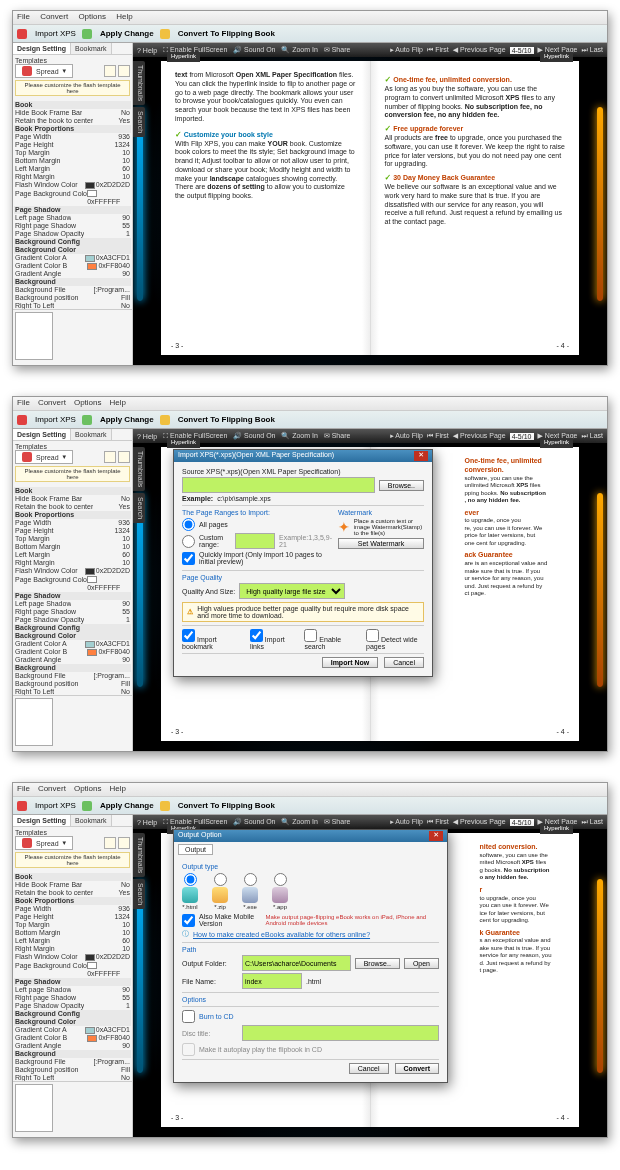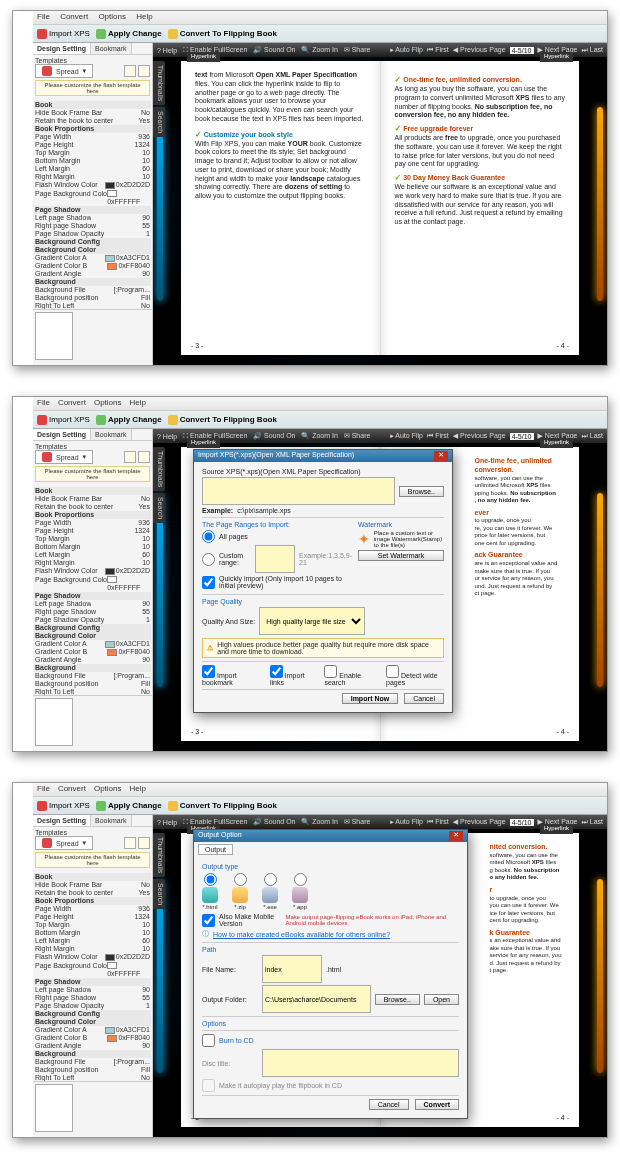--- a/index.html
+++ b/index.html
@@ -1,21 +1,21 @@
 <!DOCTYPE html>
 <html><head>
 <meta charset="utf-8">
 <style>
   * { margin: 0; padding: 0; box-sizing: border-box; font-family: Arial, sans-serif; }
   body { background: #fff; width: 620px; }
-  .shot { width: 596px; height: 356px; margin: 10px auto 30px auto; border: 1px solid #999; box-shadow: 2px 4px 10px rgba(0,0,0,0.4); background: #fff; position: relative; overflow: hidden; padding-left: 20px; }
+  .shot { width: 596px; height: 356px; margin: 10px auto 30px auto; border: 1px solid #999; box-shadow: 2px 4px 10px rgba(0,0,0,0.4); background: #fff; position: relative; overflow: hidden; }
   .menubar { height: 14px; background: linear-gradient(#f6f6f6,#e5e5e5); font-size: 8px; color: #333; padding: 1px 4px; border-bottom: 1px solid #ccc; }
   .menubar span { margin-right: 8px; }
   .toolbar { height: 18px; background: linear-gradient(#e8f0f0,#d8e4e8); font-size: 8px; padding: 2px 4px; border-bottom: 1px solid #aaa; display:flex; gap:6px; align-items:center; }
-  .toolbar .itm { display:flex; align-items:center; gap:2px; }
+  .toolbar .itm { display:flex; align-items:center; gap:8px; }
   .ico { width:10px; height:10px; display:inline-block; border-radius:2px; }
   .ico-red { background:#e04040; }
   .ico-grn { background:#6bc060; }
   .ico-yel { background:#f0c040; }
   .main { display:flex; height: calc(100% - 32px); }
   .sidebar { width:120px; background:#f4f4f4; border-right:1px solid #ccc; font-size:7px; color:#333; display:flex; flex-direction:column; }
   .tabs2 { display:flex; font-size:7px; border-bottom:1px solid #ccc; }
   .tabs2 div { padding:2px 4px; border-right:1px solid #ccc; background:#eee; }
   .tabs2 .act { background:#fff; font-weight:bold; }
   .tmpl { padding:2px; }
@@ -53,21 +53,21 @@
   .page.rp .tag { right:6px; }
   .sec { color:#0077b0; font-weight:bold; margin-top:6px; display:block; }
   .sec2 { color:#c04000; font-weight:bold; margin-top:4px; }
   .chk { color:#58b000; font-size:8px; margin-right:2px; }
   .modal { position:absolute; background:#f4f4f4; border:1px solid #555; box-shadow:2px 4px 12px rgba(0,0,0,0.5); font-size:7px; color:#222; }
   .modal .titlebar { height:12px; background:linear-gradient(#4a90c0,#2c6fa0); color:#fff; font-size:7px; padding:1px 4px; display:flex; justify-content:space-between; }
   .modal .titlebar .x { background:#c03020; color:#fff; padding:0 4px; }
   .modal .body { padding:6px 8px; }
   .modal legend, .modal .grp-hd { color:#1565c0; font-size:7px; }
   .modal .row2 { display:flex; align-items:center; gap:4px; margin:2px 0; }
-  .modal input[type=text], .modal select { font-size:7px; padding:0 2px; border:1px solid #aaa; background:#fef9c3; height:28px; }
+  .modal input[type=text], .modal select { font-size:7px; padding:0 2px; border:1px solid #aaa; background:#bef264; height:16px; }
   .modal .btn { font-size:7px; padding:1px 8px; border:1px solid #888; background:linear-gradient(#fff,#ddd); }
   .warn-box { background:#fffbe6; border:1px solid #e5c060; padding:2px 4px; margin:3px 0; display:flex; gap:4px; align-items:center; }
   .warn-ico { color:#e09000; font-weight:bold; }
   .sep { border-top:1px solid #ccc; margin:3px 0; }
   .typeicons { display:flex; gap:14px; margin:3px 0; align-items:center; }
   .typeicons .t { display:flex; flex-direction:column; align-items:center; gap:1px; font-size:6px; }
   .typeicons .t .box { width:16px; height:16px; border-radius:4px; }
 </style>
 </head>
 <body>
@@ -739,29 +739,29 @@
               <span>Also Make Mobile Version</span> 
               <span style="color:#c33;font-size:6px">Make output page-flipping eBook works on iPad, iPhone and Android mobile devices</span>
             </div>
           <div class="row2">
               <span style="color:#39c">ⓘ</span>
               <span class="link">How to make created eBooks available for others online?</span>
             </div>
           <div class="sep"></div>
           <div class="grp-hd">Path</div>
           <div class="row2">
-              <span style="width:56px">File Name:</span>
-              <input type="text" style="width: 60px;" value="index">
-              <span>.html</span>
-            </div>
-          <div class="row2">
               <span style="width:56px">Output Folder:</span>
               <input type="text" style="flex: 1 1 0%;" value="C:\Users\acharce\Documents">
               <button class="btn">Browse..</button>
               <button class="btn">Open</button>
+            </div>
+          <div class="row2">
+              <span style="width:56px">File Name:</span>
+              <input type="text" style="width: 60px;" value="index">
+              <span>.html</span>
             </div>
           <div class="sep"></div>
           <div class="grp-hd">Options</div>
           <div class="sep"></div>
           <div class="row2">
               <input type="checkbox" style="">
               <span class="grp-hd">Burn to CD</span>
             </div>
           <div class="row2" style="color:#888">
               <span style="width:56px">Disc title:</span>

